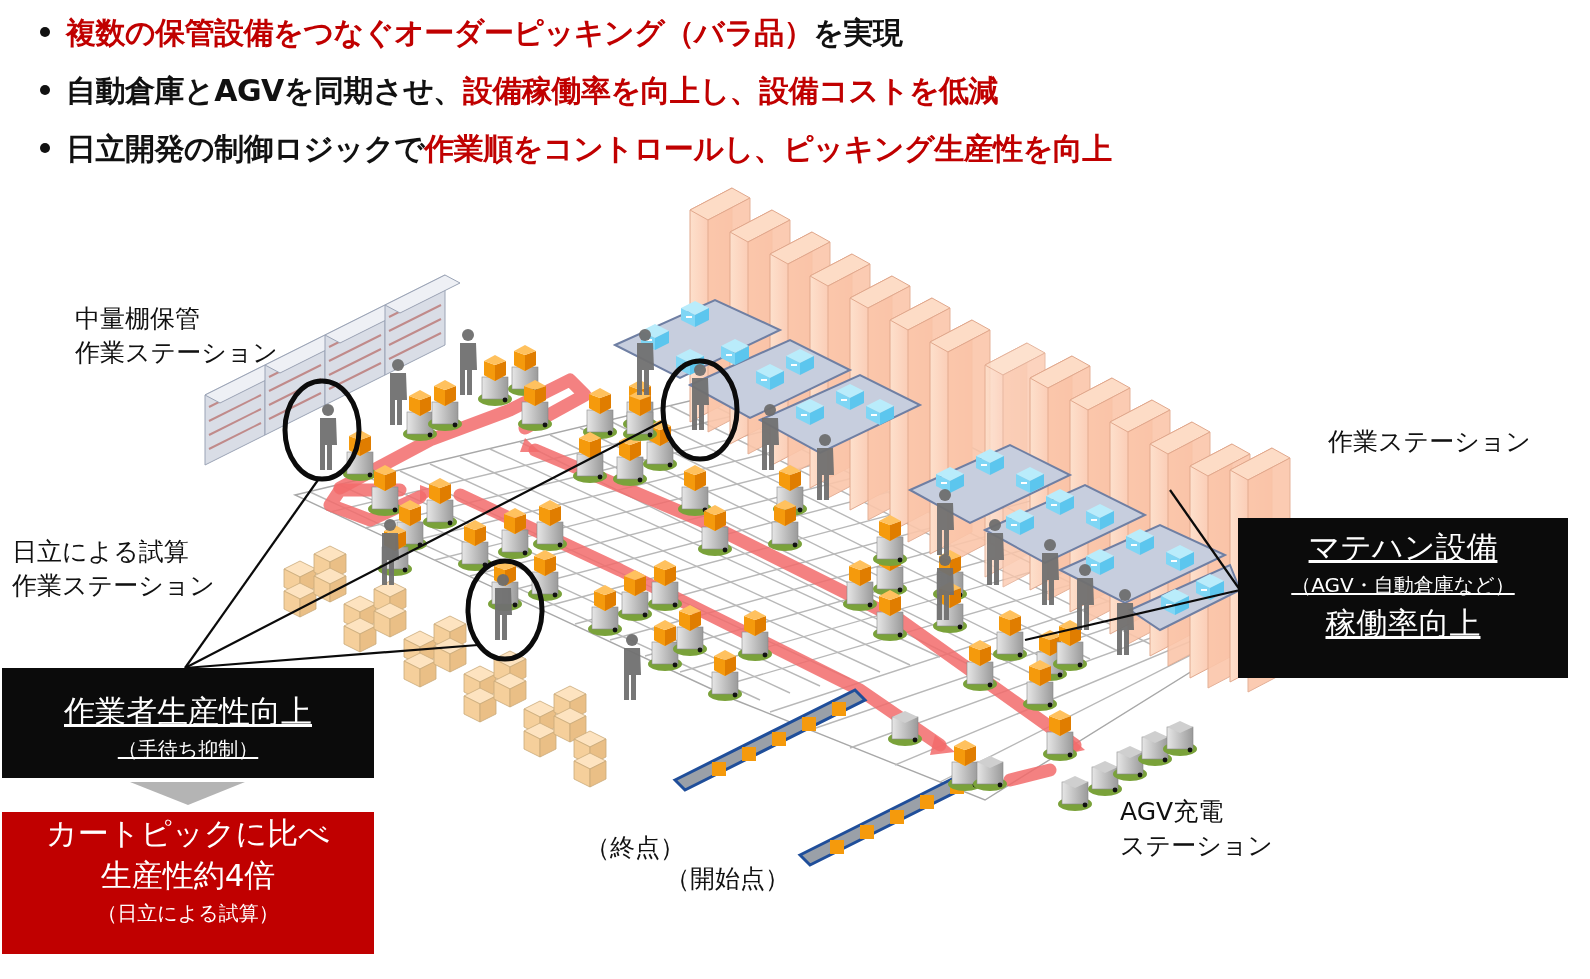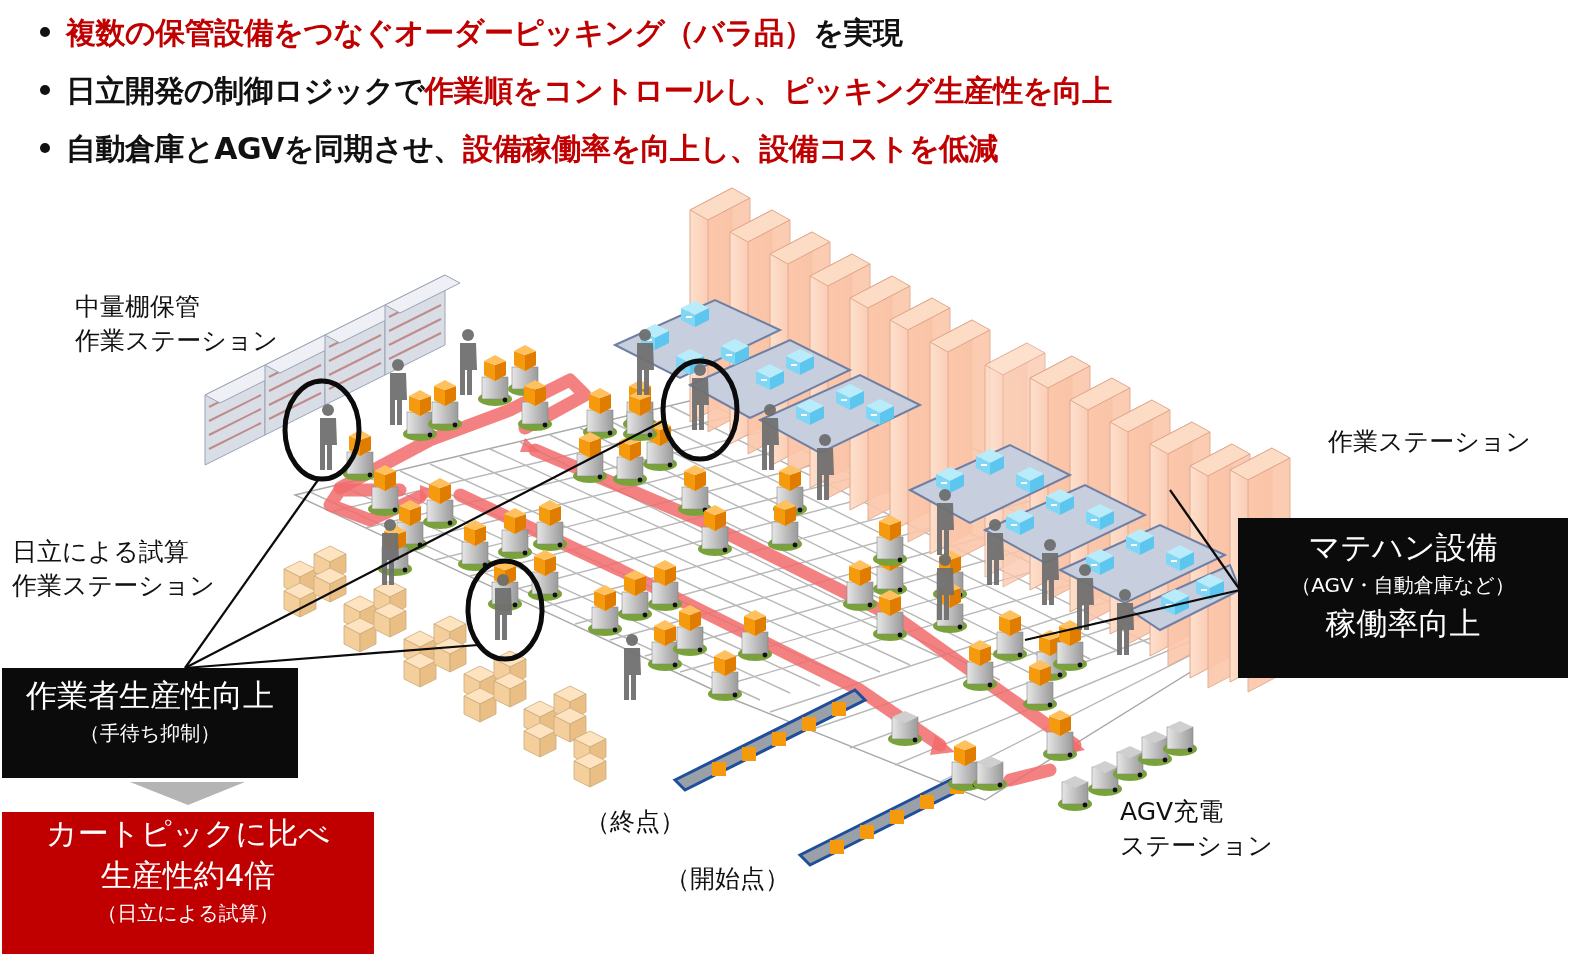--- a/index.html
+++ b/index.html
@@ -5,37 +5,37 @@
   html, body { margin:0; padding:0; background:#ffffff; }
   body { width:1590px; height:979px; position:relative; overflow:hidden;
          font-family:"DejaVu Sans","Liberation Sans",sans-serif; color:#111; }
   .bullets { position:absolute; left:40px; top:4px; }
   .bullet { height:58px; line-height:58px; font-size:30px; font-weight:bold; white-space:nowrap; letter-spacing:-0.5px; }
   .bullet .dot { display:inline-block; width:10px; height:10px; border-radius:50%; background:#111; margin-right:16px; vertical-align:middle; position:relative; top:-3px; }
   .red { color:#c00000; }
   .blk { color:#111;text-align:center; }
   .scene { position:absolute; left:0; top:0; width:1590px; height:979px; }
   .label { position:absolute; font-size:25px; line-height:34px; color:#111; white-space:nowrap; }
-  .box-black { position:absolute; background:#0b0b0b; color:#fff; text-align:center; }
+  .box-black { position:absolute; background:#0b0b0b; color:#fff; text-align:center;text-decoration:underline; }
   .box-red { position:absolute; background:#c00000; color:#fff; text-align:center; }
   .big { font-size:31px; line-height:42px; }
   .sm { font-size:20px; line-height:34px; }
 </style>
 </head>
 <body>
 
 <div class="bullets">
   <div class="bullet">
     <span class="dot"></span><span class="red">複数の保管設備をつなぐオーダーピッキング（バラ品）</span><span class="blk">を実現</span>
   </div>
   <div class="bullet">
-    <span class="dot"></span><span class="blk">日立開発の制御ロジックで</span><span class="red">作業順をコントロールし、ピッキング生産性を向上</span>
+    <span class="dot"></span><span class="blk">自動倉庫とAGVを同期させ、</span><span class="red">設備稼働率を向上し、設備コストを低減</span>
   </div>
   <div class="bullet">
-    <span class="dot"></span><span class="blk">自動倉庫とAGVを同期させ、</span><span class="red">設備稼働率を向上し、設備コストを低減</span>
+    <span class="dot"></span><span class="blk">日立開発の制御ロジックで</span><span class="red">作業順をコントロールし、ピッキング生産性を向上</span>
   </div>
 </div>
 
 <svg class="scene" viewBox="0 0 1590 979" xmlns="http://www.w3.org/2000/svg">
   <defs>
     <linearGradient id="salmon" x1="0" x2="1" y1="0" y2="0">
       <stop offset="0" stop-color="#fde0cc"></stop>
         <stop offset="1" stop-color="#f9b49a"></stop>
     </linearGradient>
     <linearGradient id="agvbody" x1="0" x2="1">
@@ -341,39 +341,39 @@
     <line x1="185" y1="668" x2="318" y2="480"></line>
     <line x1="185" y1="668" x2="665" y2="420"></line>
     <line x1="185" y1="668" x2="478" y2="645"></line>
     <line x1="1025" y1="640" x2="1240" y2="590"></line>
     <line x1="1170" y1="490" x2="1240" y2="590"></line>
   </g>
 
   <polygon points="130,782 245,782 188,805" fill="#b4b4b4"></polygon>
 </svg>
 
-<div class="label" style="left:75px; top:290px;">
+<div class="label" style="left:75px; top:302px;">
   <div>中量棚保管</div>
   <div>作業ステーション</div>
 </div>
 <div class="label" style="left:12px; top:535px;">
   <div>日立による試算</div>
   <div>作業ステーション</div>
 </div>
 <div class="label" style="left:1328px; top:425px;">
   <div>作業ステーション</div>
 </div>
-<div class="label" style="left:585px; top:805px;text-align:right;">（終点）</div>
+<div class="label" style="left:585px; top:831px;text-align:right;">（終点）</div>
 <div class="label" style="left:665px; top:862px;">（開始点）</div>
 <div class="label" style="left:1120px; top:795px;">
   <div>AGV充電</div>
   <div>ステーション</div>
 </div>
 
-<div class="box-black" style="left:2px; top:668px; width:296px; height:110px; padding-top:6px; box-sizing:border-box;">
+<div class="box-black" style="left:2px; top:668px; width:372px; height:110px; padding-top:22px; box-sizing:border-box;">
   <div class="big">作業者生産性向上</div>
   <div class="sm">（手待ち抑制）</div>
 </div>
 <div class="box-red" style="left:2px; top:812px; width:372px; height:142px; box-sizing:border-box;">
   <div class="big">カートピックに比べ</div>
   <div class="big">生産性約4倍</div>
   <div class="sm">（日立による試算）</div>
 </div>
 <div class="box-black" style="left:1238px; top:518px; width:330px; height:160px; padding-top:8px; box-sizing:border-box;">
   <div class="big">マテハン設備</div>

